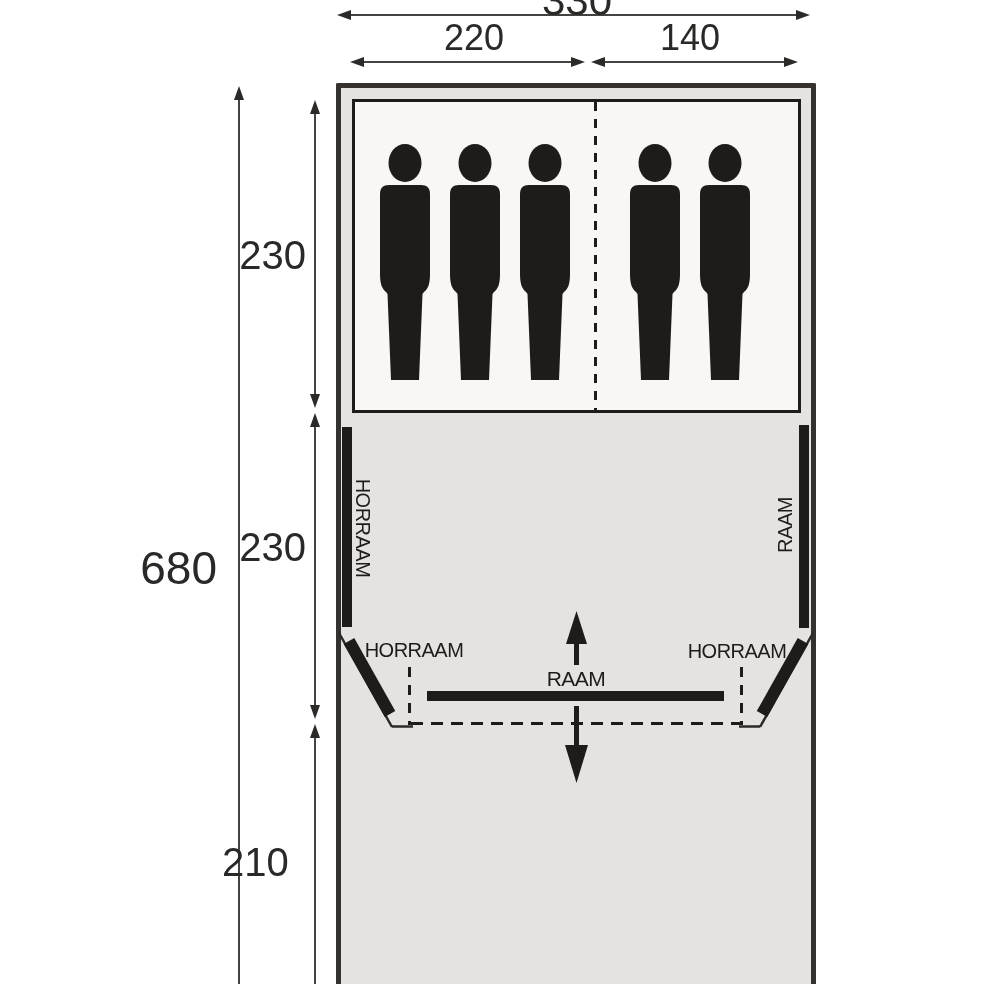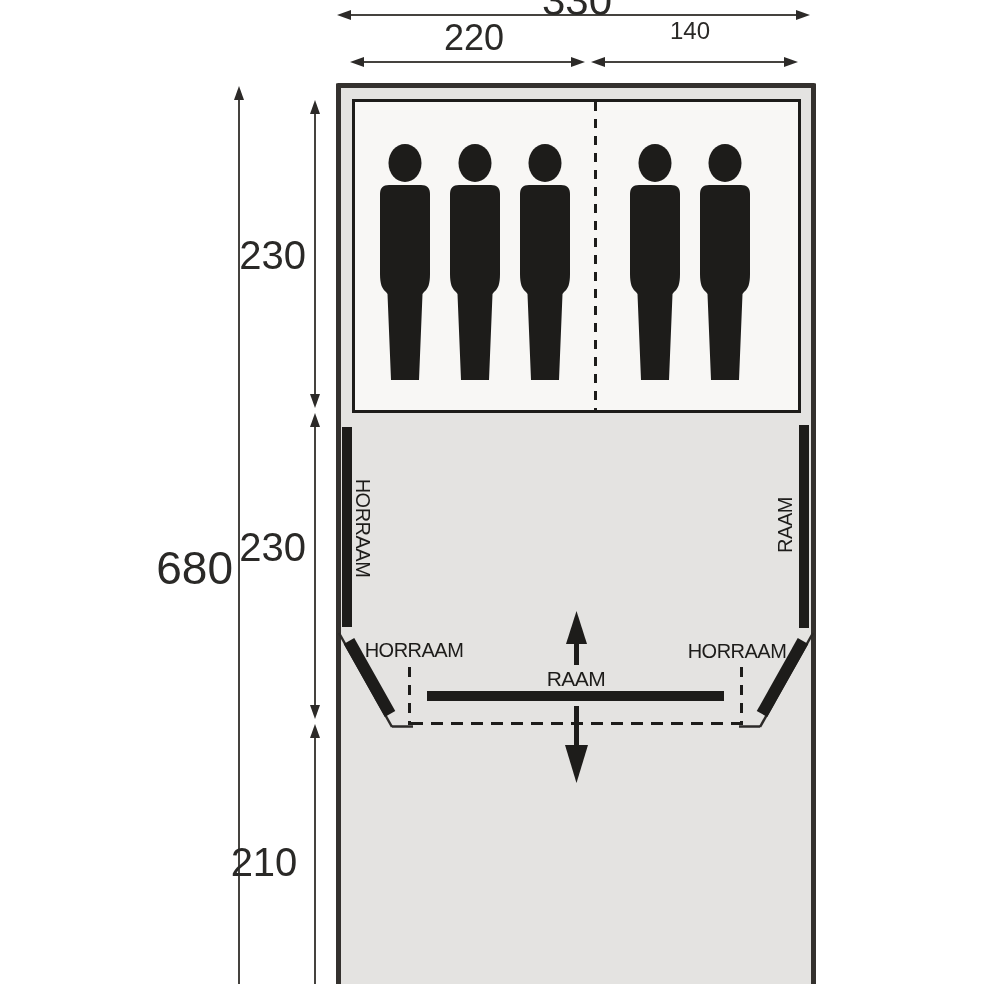--- a/index.html
+++ b/index.html
@@ -49,35 +49,35 @@
 
   
   #line-total-w{left:345px;top:14px;width:462px;height:2px;}
   #tw-arr-l{left:337px;top:10px;} #tw-arr-r{left:796px;top:10px;}
   #txt-total-w{left:541px;top:-23px;width:72px;text-align:center;font-size:42px;}
   #line-180{left:357px;top:61px;width:222px;height:2px;}
   #line-140{left:597px;top:61px;width:194px;height:2px;}
   #a180-l{left:350px;top:57px;} #a180-r{left:571px;top:57px;}
   #a140-l{left:591px;top:57px;} #a140-r{left:784px;top:57px;}
   #txt-180{left:429px;top:17px;width:90px;text-align:center;font-size:36px;}
-  #txt-140{left:645px;top:17px;width:90px;text-align:center;font-size:24px;}
+  #txt-140{left:645px;top:17px;width:90px;text-align:center;font-size:36px;}
 
   
   #line-680{left:238px;top:95px;width:2px;height:889px;}
   #a680-t{left:234px;top:86px;}
-  #txt-680{left:148px;top:541px;width:85px;text-align:right;font-size:46px;}
+  #txt-680{left:132px;top:541px;width:85px;text-align:right;font-size:46px;}
   #line-230a{left:314px;top:111px;width:2px;height:288px;}
   #a230a-t{left:310px;top:100px;}
   #a-break1-d{left:310px;top:394px;} #a-break1-u{left:310px;top:413px;}
   #line-230b{left:314px;top:424px;width:2px;height:282px;}
   #a-break2-d{left:310px;top:705px;} #a-break2-u{left:310px;top:724px;}
   #line-210{left:314px;top:735px;width:2px;height:249px;}
   #txt-230a{left:222px;top:233px;width:84px;text-align:right;font-size:40px;}
   #txt-230b{left:222px;top:525px;width:84px;text-align:right;font-size:40px;}
-  #txt-210{left:222px;top:840px;width:84px;text-align:center;font-size:40px;}
+  #txt-210{left:222px;top:840px;width:84px;text-align:left;font-size:40px;}
 
   
   #corner-overlay{left:330px;top:595px;width:492px;height:200px;}
   .person{position:absolute;width:54px;height:240px;fill:#1d1c1a;}
 </style>
 </head>
 <body>
 
 <div id="canvas">
 

